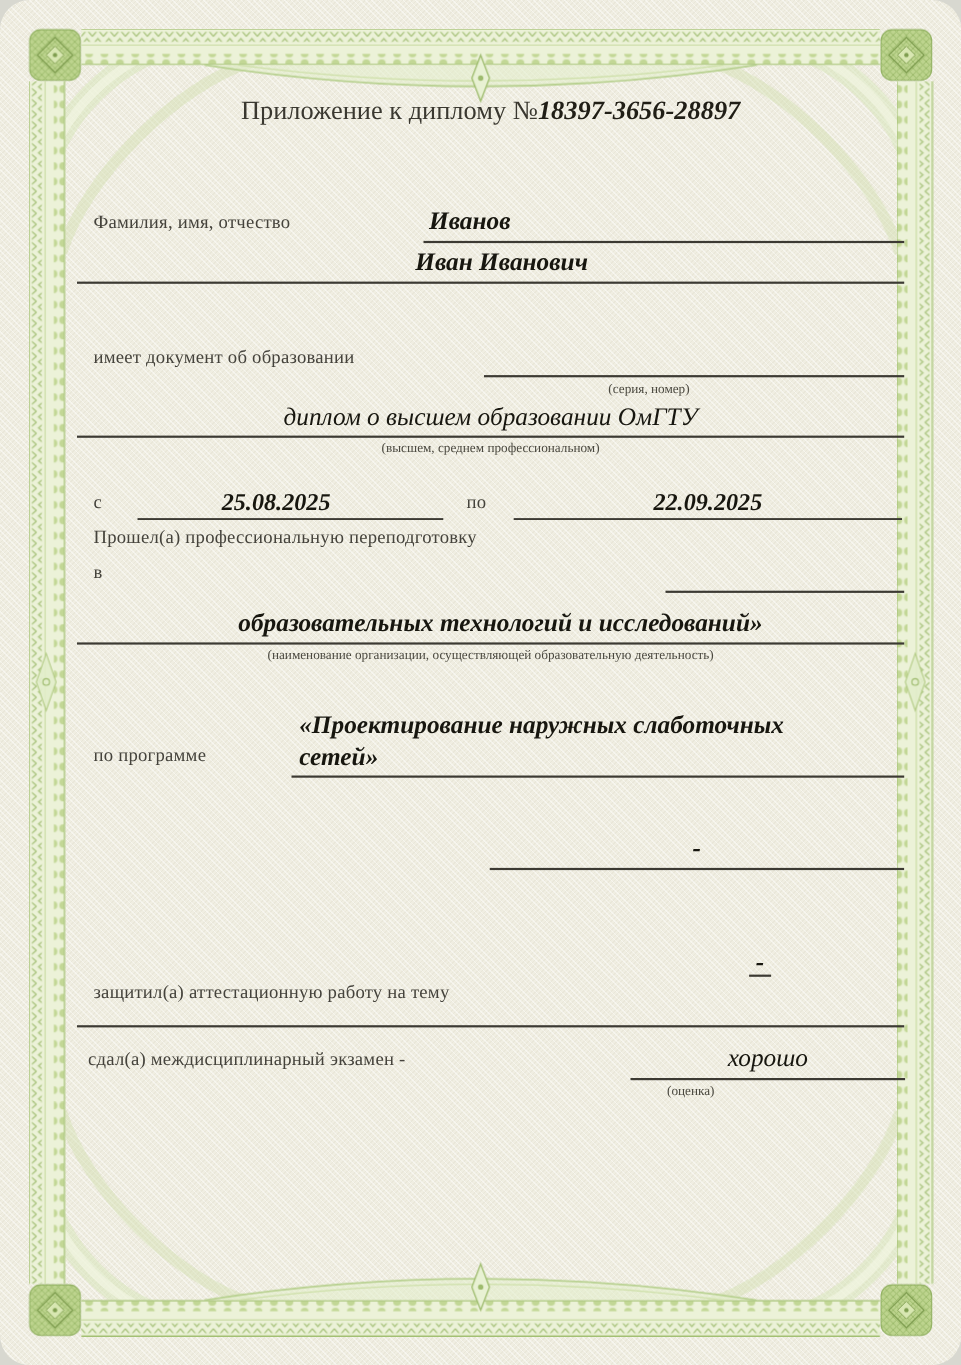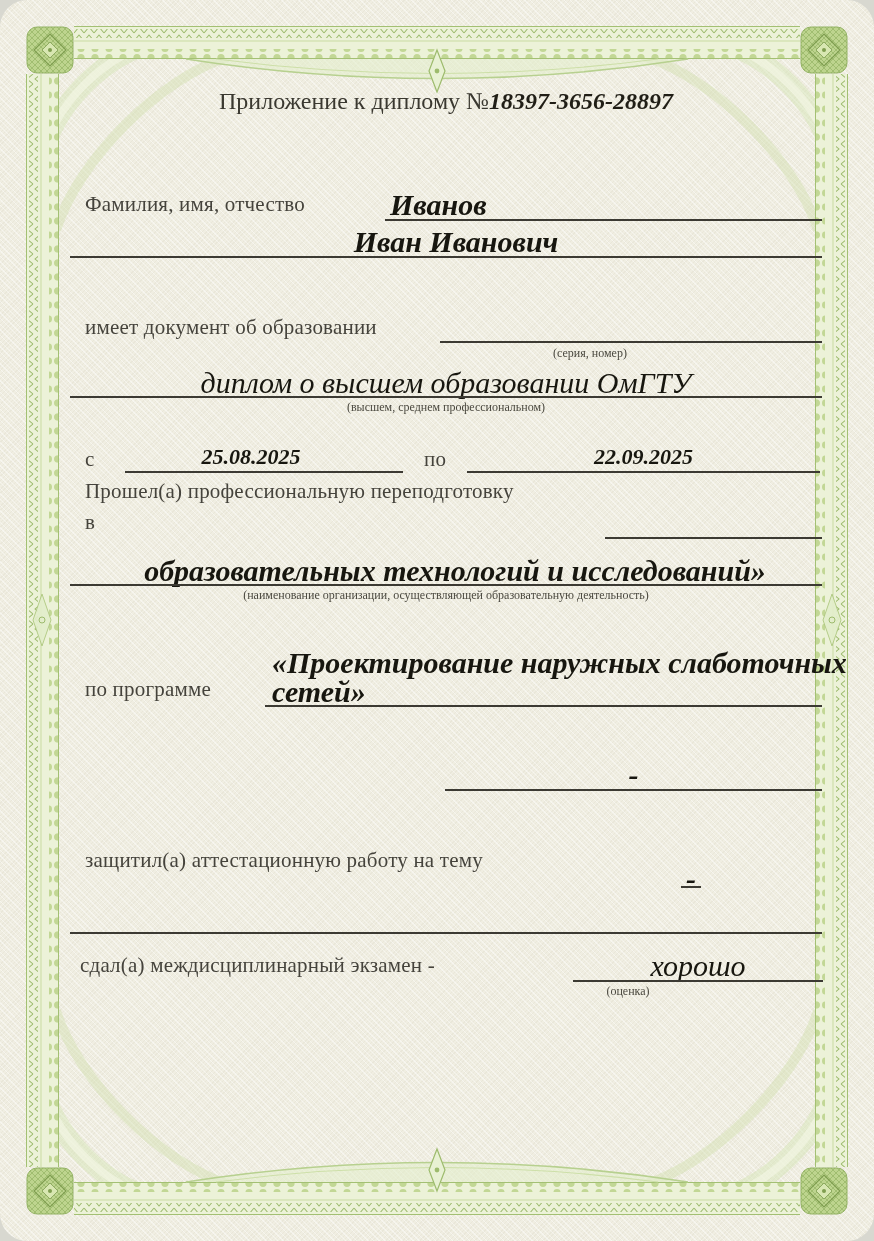--- a/index.html
+++ b/index.html
@@ -9,22 +9,22 @@
     margin:0 auto;
     background-color:#f0eee2;
     background-image:
       repeating-linear-gradient(45deg, rgba(255,255,255,.45) 0 1px, rgba(255,255,255,0) 1px 4px),
       repeating-linear-gradient(-45deg, rgba(205,200,180,.18) 0 1px, rgba(205,200,180,0) 1px 3px);
     font-family:"Liberation Serif","DejaVu Serif",serif;
     overflow:hidden;
     border-radius:27px;
   }
   .abs{position:absolute;}
-  .label{font-size:21px;color:#45433c;letter-spacing:.2px;white-space:nowrap;}
-  .value{font-size:30px;font-style:italic;font-weight:bold;color:#17160f;white-space:nowrap;}
+  .label{font-size:17px;color:#45433c;letter-spacing:.2px;white-space:nowrap;}
+  .value{font-size:23px;font-style:italic;font-weight:bold;color:#17160f;white-space:nowrap;}
   .value.light{font-weight:normal;}
   .caption{font-size:12px;color:#4a483f;white-space:nowrap;}
   .rule{height:0;border-top:2px solid #3c3a33;}
   .center{text-align:center;}
   .title{font-size:24px;color:#3a3830;}
   .title .num{font-style:italic;font-weight:bold;color:#201e16;}
   svg{display:block;}
 </style>
 </head>
 <body>
@@ -148,21 +148,21 @@
   <div class="abs caption center" style="left:70px;top:588px;width:752px;">(наименование организации, осуществляющей образовательную деятельность)</div>
 
   <div class="abs value" style="left:272px;top:646px;">«Проектирование наружных слаботочных</div>
   <div class="abs label" style="left:85px;top:677px;">по программе</div>
   <div class="abs value" style="left:272px;top:675px;">сетей»</div>
   <div class="abs rule" style="left:265px;top:705px;width:557px;"></div>
 
   <div class="abs value center" style="left:445px;top:758px;width:377px;">-</div>
   <div class="abs rule" style="left:445px;top:789px;width:377px;"></div>
 
-  <div class="abs label" style="left:85px;top:848px;">защитил(а) аттестационную работу на тему</div>
+  <div class="abs label" style="left:85px;top:892px;">защитил(а) аттестационную работу на тему</div>
   <div class="abs value center" style="left:681px;top:862px;width:20px;height:24px;border-bottom:2px solid #3c3a33;">-</div>
   <div class="abs rule" style="left:70px;top:932px;width:752px;"></div>
 
   <div class="abs label" style="left:80px;top:953px;">сдал(а) междисциплинарный экзамен -</div>
   <div class="abs value light center" style="left:573px;top:949px;width:250px;">хорошо</div>
   <div class="abs rule" style="left:573px;top:980px;width:250px;"></div>
   <div class="abs caption center" style="left:583px;top:984px;width:90px;">(оценка)</div>
 
 </div>
 

